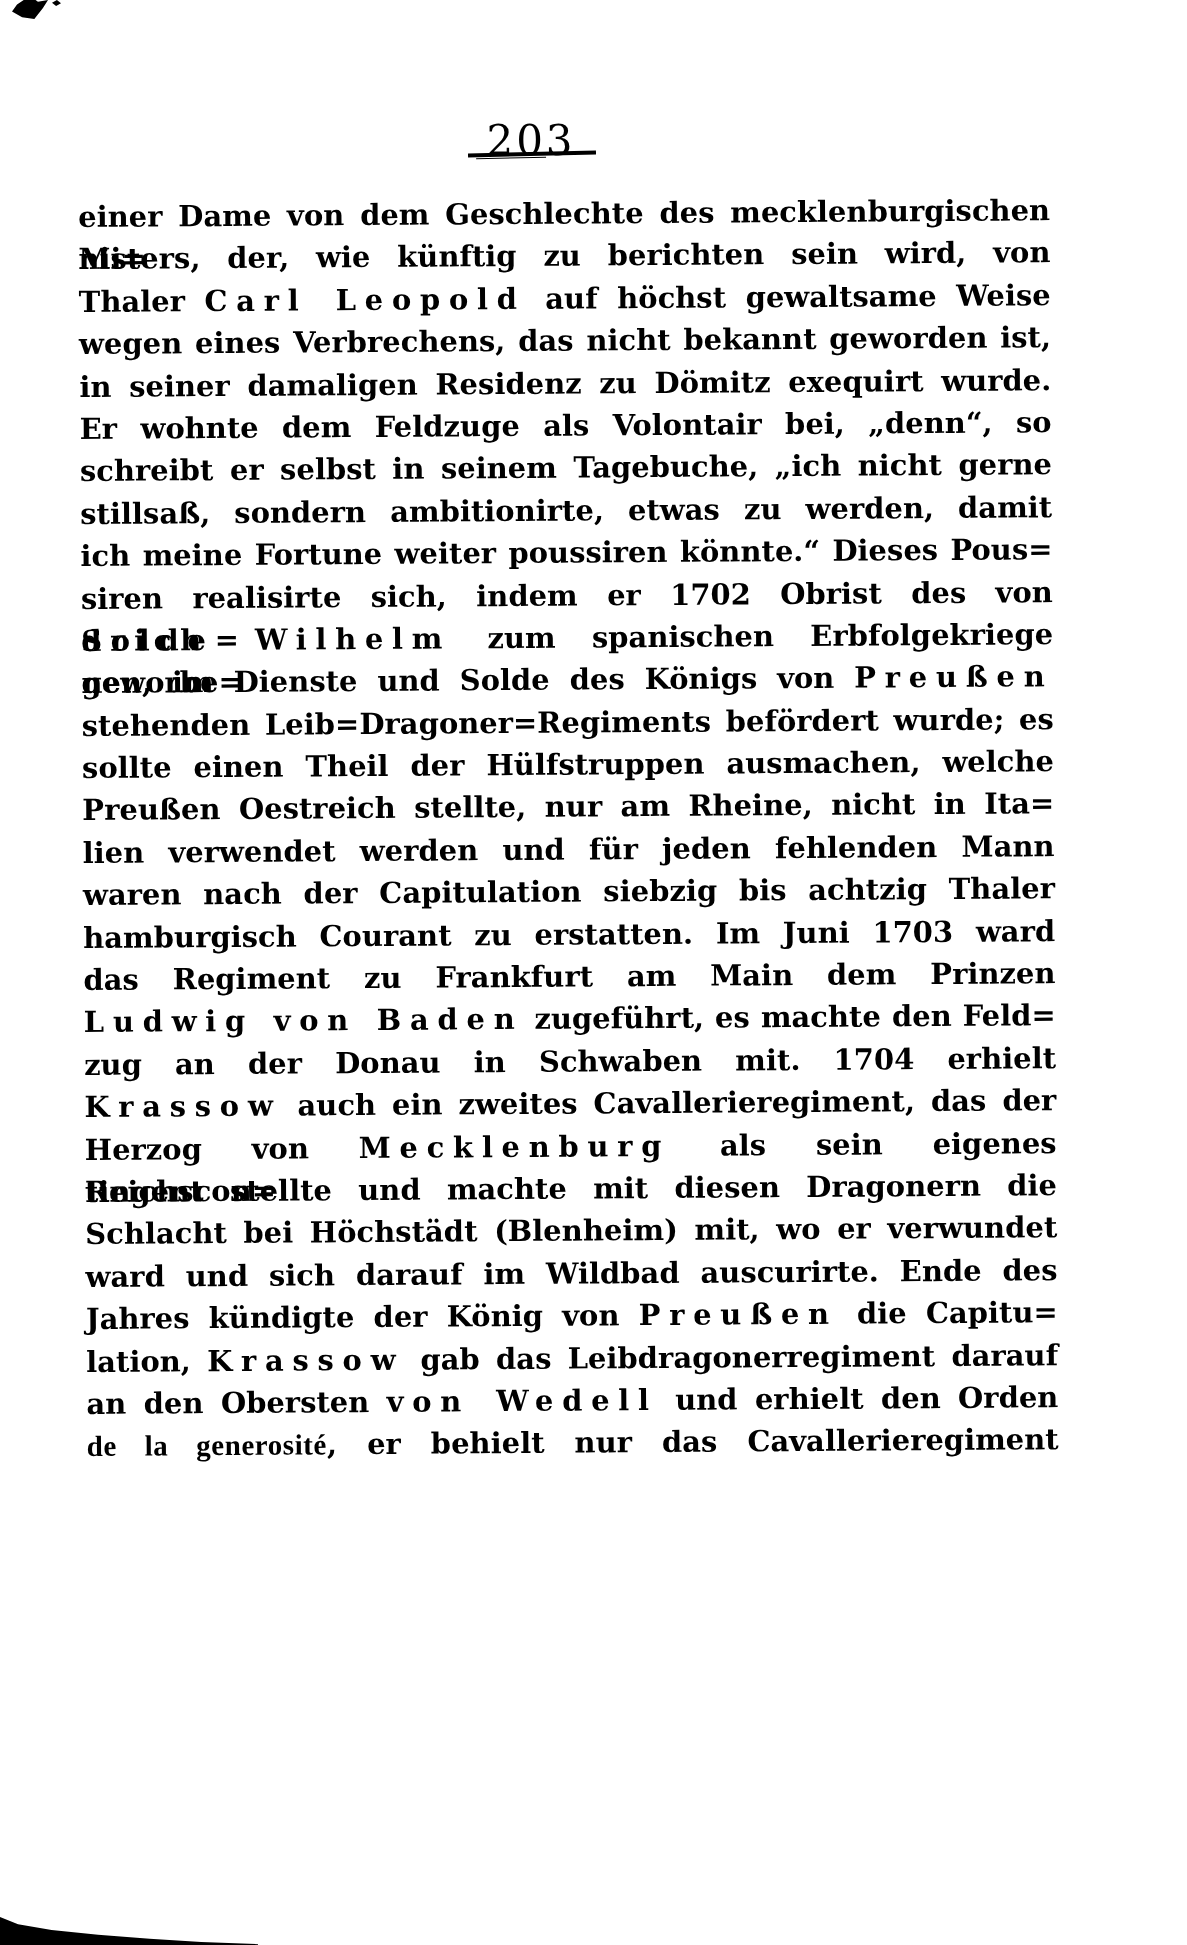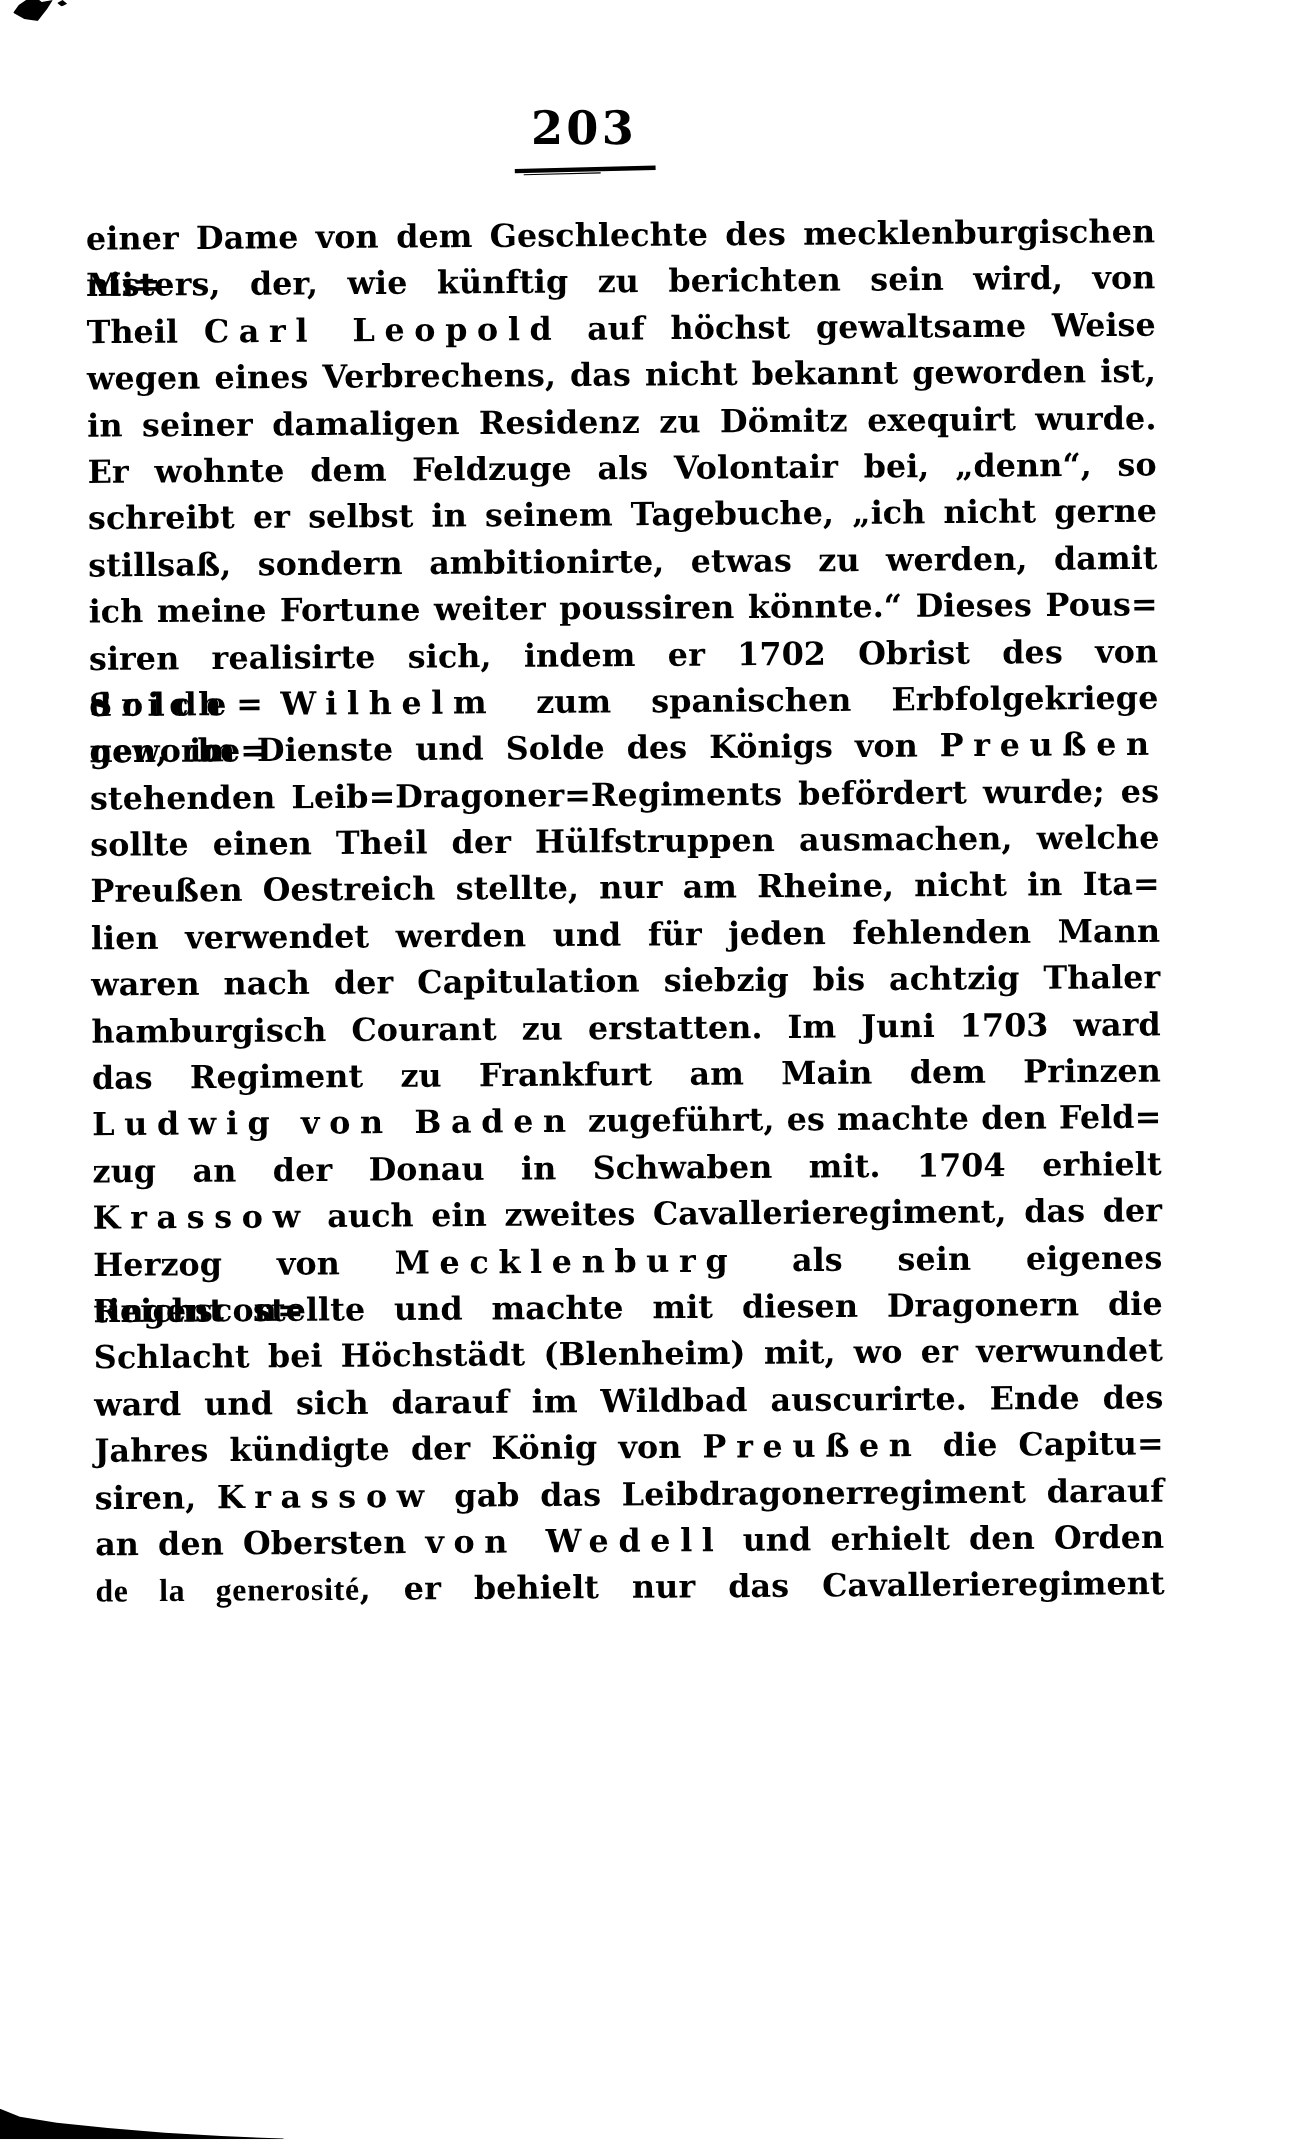--- a/index.html
+++ b/index.html
@@ -11,26 +11,26 @@
     position: relative;
     width: 1187px;
     height: 1945px;
     background: #ffffff;
     overflow: hidden;
     font-family: "DejaVu Serif", serif;
     color: #000000;
   }
   .page-number {
     position: absolute;
-    top: 92px;
+    top: 116px;
     left: 466px;
     width: 130px;
     text-align: center;
     font-size: 42px;
-    font-weight: 700;
+    font-weight: 400;
     letter-spacing: 3px;
   }
   .header-rule {
     position: absolute;
     top: 152px;
     left: 468px;
     width: 128px;
     height: 4px;
     background: #000000;
     transform: rotate(-1.4deg);
@@ -104,21 +104,21 @@
   <div class="ink-blot"></div>
   <div class="ink-speck"></div>
 
   <div class="page-number">203</div>
 
   <div class="header-rule"></div>
 
   <div class="body-text">
       <div class="line"><span class="seg plain">einer Dame von dem Geschlechte des mecklenburgischen Mi=</span></div>
       <div class="line"><span class="seg plain">nisters, der, wie künftig zu berichten sein wird, von</span></div>
-      <div class="line"><span class="seg plain">Theil </span><span class="seg sperr">Carl Leopold</span><span class="seg plain"> auf höchst gewaltsame Weise</span></div>
+      <div class="line"><span class="seg plain">Thaler </span><span class="seg sperr">Carl Leopold</span><span class="seg plain"> auf höchst gewaltsame Weise</span></div>
       <div class="line"><span class="seg plain">wegen eines Verbrechens, das nicht bekannt geworden ist,</span></div>
       <div class="line"><span class="seg plain">in seiner damaligen Residenz zu Dömitz exequirt wurde.</span></div>
       <div class="line"><span class="seg plain">Er wohnte dem Feldzuge als Volontair bei, „denn“, so</span></div>
       <div class="line"><span class="seg plain">schreibt er selbst in seinem Tagebuche, „ich nicht gerne</span></div>
       <div class="line"><span class="seg plain">stillsaß, sondern ambitionirte, etwas zu werden, damit</span></div>
       <div class="line"><span class="seg plain">ich meine Fortune weiter poussiren könnte.“  Dieses Pous=</span></div>
       <div class="line"><span class="seg plain">siren realisirte sich, indem er 1702 Obrist des von </span><span class="seg sperr">Solde=</span></div>
       <div class="line"><span class="seg sperr">drich Wilhelm</span><span class="seg plain"> zum spanischen Erbfolgekriege geworbe=</span></div>
       <div class="line"><span class="seg plain">nen, im Dienste und Solde des Königs von </span><span class="seg sperr">Preußen</span></div>
       <div class="line"><span class="seg plain">stehenden Leib=Dragoner=Regiments befördert wurde; es</span></div>
@@ -129,20 +129,20 @@
       <div class="line"><span class="seg plain">hamburgisch Courant zu erstatten.  Im Juni 1703 ward</span></div>
       <div class="line"><span class="seg plain">das Regiment zu Frankfurt am Main dem Prinzen</span></div>
       <div class="line"><span class="seg sperr">Ludwig von Baden</span><span class="seg plain"> zugeführt, es machte den Feld=</span></div>
       <div class="line"><span class="seg plain">zug an der Donau in Schwaben mit.  1704 erhielt</span></div>
       <div class="line"><span class="seg sperr">Krassow</span><span class="seg plain"> auch ein zweites Cavallerieregiment, das der</span></div>
       <div class="line"><span class="seg plain">Herzog von </span><span class="seg sperr">Mecklenburg</span><span class="seg plain"> als sein eigenes Reichscon=</span></div>
       <div class="line"><span class="seg plain">tingent stellte und machte mit diesen Dragonern die</span></div>
       <div class="line"><span class="seg plain">Schlacht bei Höchstädt (Blenheim) mit, wo er verwundet</span></div>
       <div class="line"><span class="seg plain">ward und sich darauf im Wildbad auscurirte.  Ende des</span></div>
       <div class="line"><span class="seg plain">Jahres kündigte der König von </span><span class="seg sperr">Preußen</span><span class="seg plain"> die Capitu=</span></div>
-      <div class="line"><span class="seg plain">siren, </span><span class="seg sperr">Krassow</span><span class="seg plain"> gab das Leibdragonerregiment darauf</span></div>
+      <div class="line"><span class="seg plain">lation, </span><span class="seg sperr">Krassow</span><span class="seg plain"> gab das Leibdragonerregiment darauf</span></div>
       <div class="line"><span class="seg plain">an den Obersten </span><span class="seg sperr">von Wedell</span><span class="seg plain"> und erhielt den Orden</span></div>
       <div class="line"><span class="seg antiqua">de la generosité</span><span class="seg plain">, er behielt nur das Cavallerieregiment</span></div>
     </div>
 
   <div class="scan-shadow"></div>
 
 </div>
 
 </body></html>

